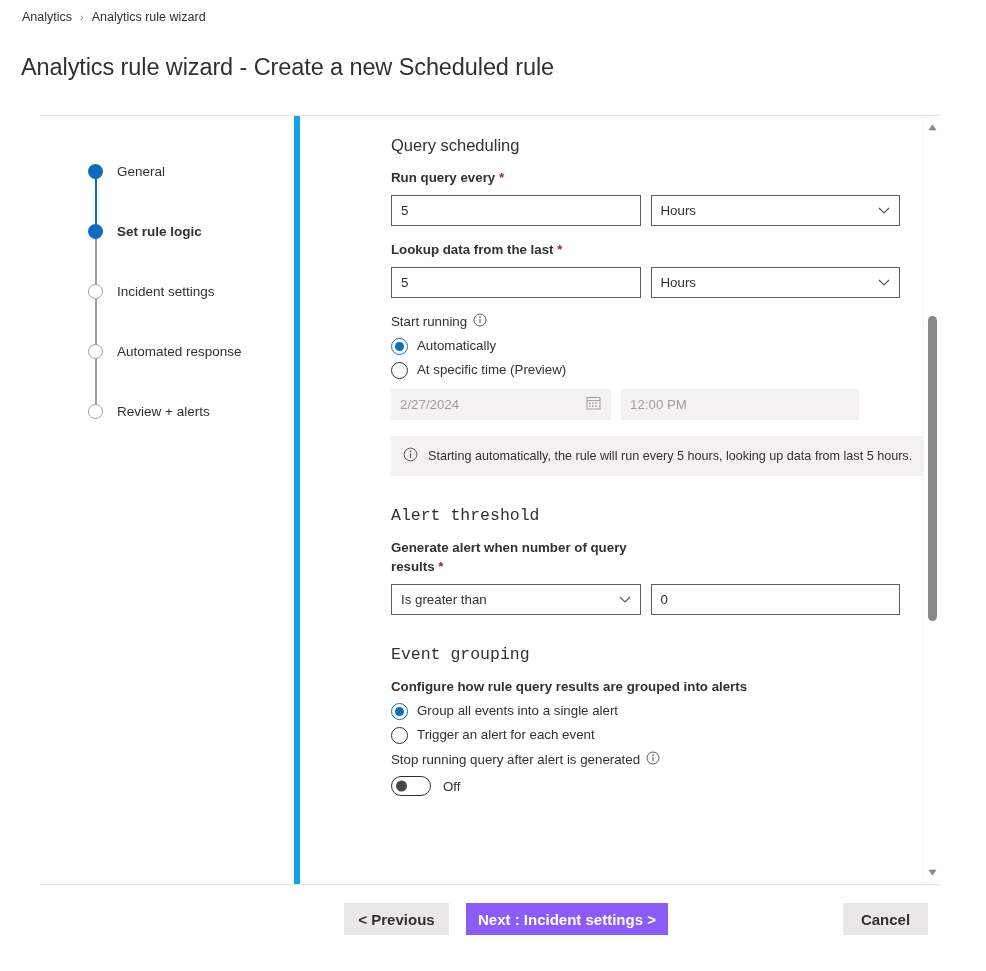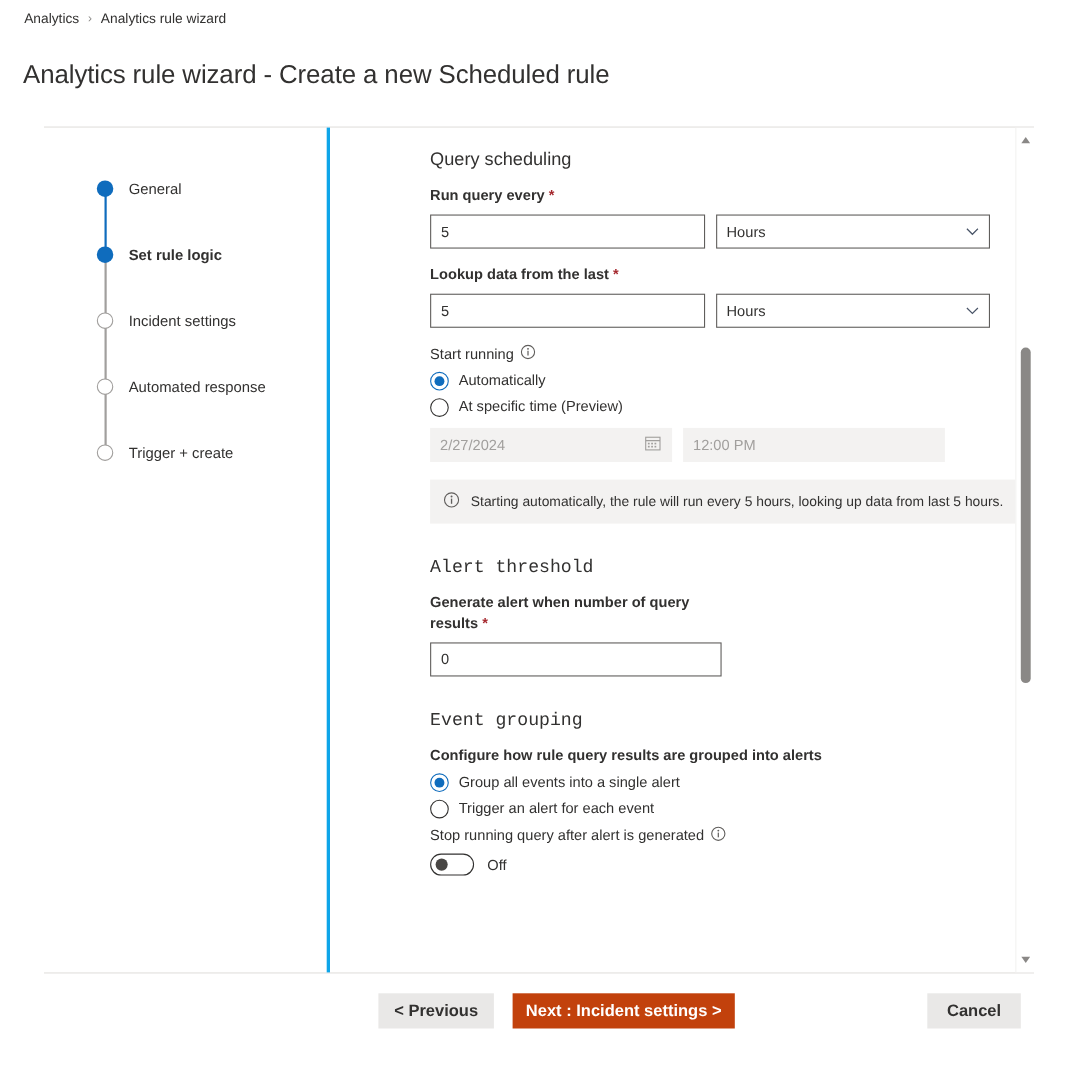--- a/index.html
+++ b/index.html
@@ -45,21 +45,21 @@
     width: 900px; height: 770px;
     border-top: 1px solid #e1dfdd;
     border-bottom: 1px solid #e1dfdd;
   }
 
   
   .steps {
     position: absolute;
     left: 0; top: 0;
     width: 260px; height: 100%;
-    border-right: 3px solid #0ea5e9;
+    border-right: 6px solid #0ea5e9;
   }
   .step {
     position: absolute;
     left: 48px;
     display: flex;
     align-items: center;
     cursor: pointer;
   }
   .step-dot {
     width: 15px; height: 15px;
@@ -272,21 +272,21 @@
     font-weight: bold;
     cursor: pointer;
     border: none;
     font-family: "Liberation Sans", sans-serif;
   }
   .btn.secondary {
     background: #e9e8e7;
     color: #323130;
   }
   .btn.primary {
-    background: #c2410c;
+    background: #8b5cf6;
     color: #ffffff;
   }
   #btn-prev { left: 344px; top: 3px; width: 105px; }
   #btn-next { left: 466px; top: 3px; width: 202px; }
   #btn-cancel { left: 843px; top: 3px; width: 85px; }
 </style>
 </head>
 <body>
 
 <div class="breadcrumb">
@@ -321,21 +321,21 @@
       <span class="step-label">Incident settings</span>
     </div>
 
     <div class="step" style="top:228px;">
       <span class="step-dot todo"></span>
       <span class="step-label">Automated response</span>
     </div>
 
     <div class="step" style="top:288px;">
       <span class="step-dot todo"></span>
-      <span class="step-label">Trigger + create</span>
+      <span class="step-label">Review + alerts</span>
     </div>
   </div>
 
   <div class="content">
     <div class="content-inner">
 
       <h2 class="section">Query scheduling</h2>
 
       <div class="field-label">
         <span>Run query every</span>
@@ -427,20 +427,28 @@
         <span>Starting automatically, the rule will run every 5 hours, looking up data from last 5 hours.</span>
       </div>
 
       <h2 class="section sp">Alert threshold</h2>
 
       <div class="field-label">
         <span>Generate alert when number of query results</span>
         <span class="req">*</span>
       </div>
       <div class="row">
+        <div class="ctl select">
+          <span>Is greater than</span>
+          <span class="chev">
+            <svg width="12" height="8" viewBox="0 0 12 8">
+                <path d="M1 1.5L6 6.5L11 1.5" stroke="#4a5568" stroke-width="1.1" fill="none"></path>
+              </svg>
+          </span>
+        </div>
         <div class="ctl">
           <span>0</span>
         </div>
       </div>
 
       <h2 class="section sp">Event grouping</h2>
 
       <div class="field-label" style="max-width:400px;">Configure how rule query results are grouped into alerts</div>
 
       <div class="radio-group">

